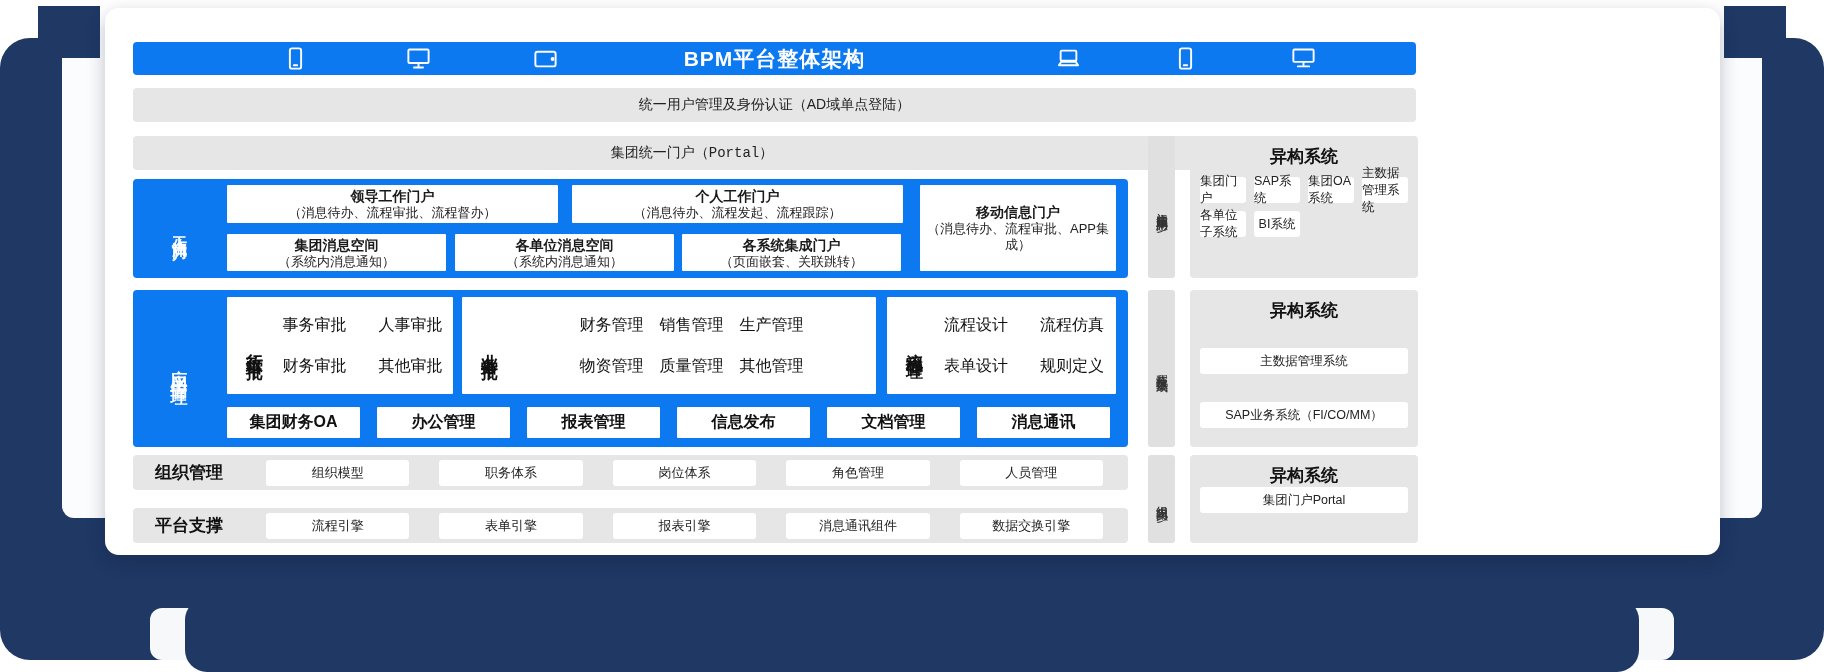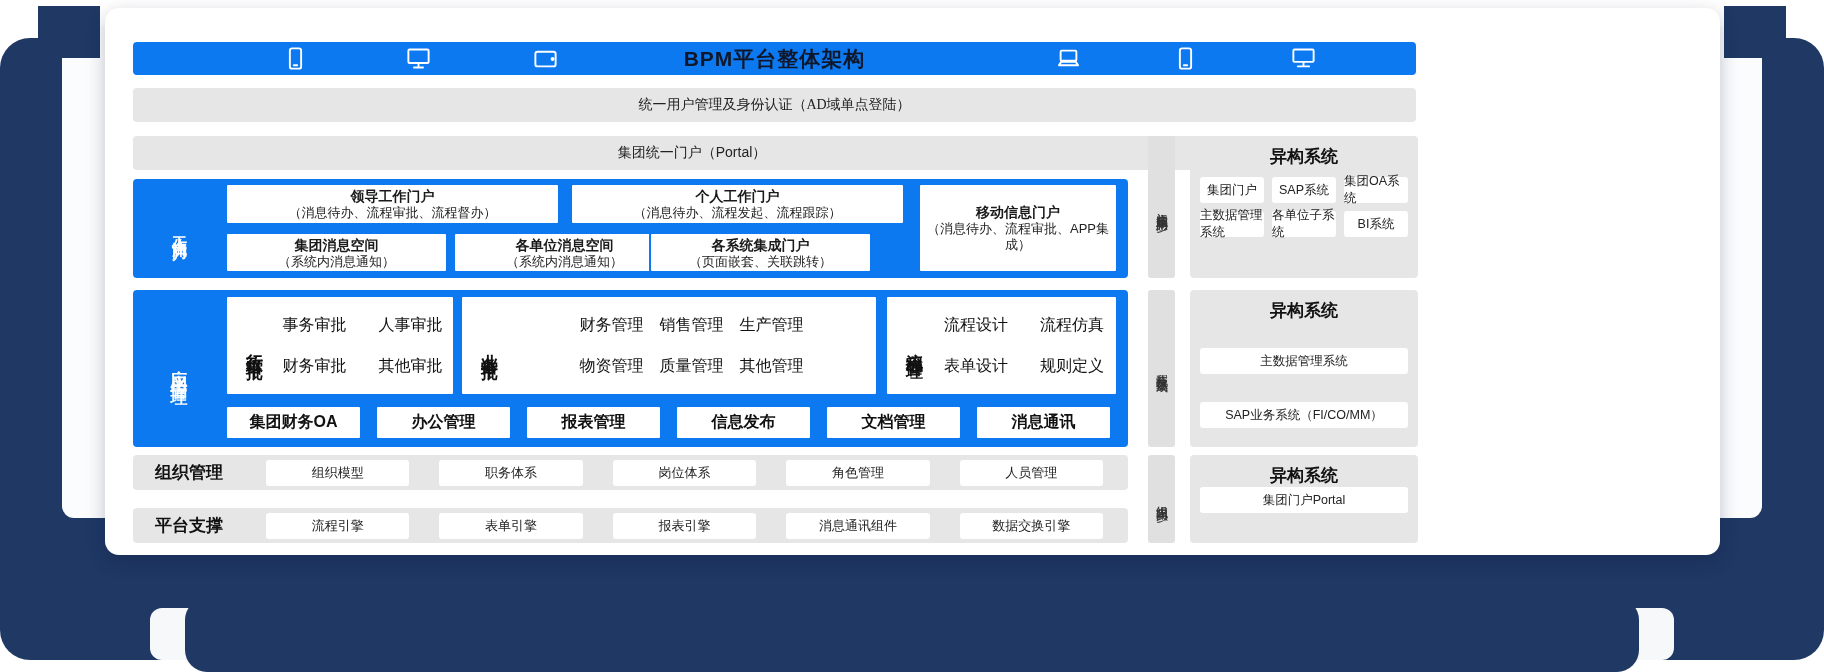--- a/index.html
+++ b/index.html
@@ -24,31 +24,31 @@
   .bg-navy-bottom{position:absolute;left:185px;right:185px;top:598px;bottom:0;background:var(--navy);border-radius:22px;}
   
   .card{
     position:absolute;left:105px;top:8px;width:1615px;height:547px;
     background:#ffffff;border-radius:14px;box-shadow:0 6px 18px rgba(10,20,50,.25);
   }
   .abs{position:absolute;}
   
   .hdr{
     left:28px;top:34px;width:1283px;height:33px;background:var(--accent);
-    border-radius:4px;color:#0f172a;
+    border-radius:4px;color:#ffffff;
   }
   .hdr-title{position:absolute;left:0;right:0;top:0;height:33px;line-height:33px;
     text-align:center;font-size:21px;font-weight:bold;letter-spacing:1px;}
   .hicon{position:absolute;top:3px;width:27px;height:27px;}
   .hicon svg{width:100%;height:100%;stroke:#fff;fill:none;stroke-width:1.7;stroke-linecap:round;stroke-linejoin:round;}
   
   .graybar{background:var(--gray);border-radius:4px;display:flex;align-items:center;justify-content:center;
     font-size:14px;color:#222;}
-  .bar-auth{left:28px;top:80px;width:1283px;height:34px;font-family:Liberation Serif, serif;}
-  .bar-portal{left:28px;top:128px;width:1118px;height:34px;}
+  .bar-auth{left:28px;top:80px;width:1283px;height:34px;}
+  .bar-portal{left:28px;top:128px;width:1118px;height:34px;font-family:Liberation Mono, monospace;}
   
   .bluesec{background:var(--accent);border-radius:4px;}
   .sec-workflow{left:28px;top:171px;width:995px;height:99px;}
   .sec-apps{left:28px;top:282px;width:995px;height:157px;}
   .vlabel{
     position:absolute;left:0;top:0;bottom:0;width:92px;display:flex;align-items:center;justify-content:center;
     color:#fff;font-weight:bold;writing-mode:vertical-rl;text-orientation:upright;
   }
   .vlabel.wf{font-size:15px;letter-spacing:2px;}
   .vlabel.app{font-size:17px;letter-spacing:6px;}
@@ -81,21 +81,21 @@
   .grayrow .whitebox{flex:1;height:26px;}
   
   .conn{position:absolute;left:1043px;width:27px;background:#e0e0e0;border-radius:3px;
     display:flex;align-items:center;justify-content:center;
     writing-mode:vertical-rl;text-orientation:upright;font-size:12px;color:#333;letter-spacing:1px;}
   .conn1{top:128px;height:142px;} .conn2{top:282px;height:157px;} .conn3{top:447px;height:88px;}
   
   .hpanel{position:absolute;left:1085px;width:228px;background:var(--gray);border-radius:4px;}
   .hp1{top:128px;height:142px;} .hp2{top:282px;height:157px;} .hp3{top:447px;height:88px;}
   .htitle{text-align:center;font-size:17px;font-weight:bold;color:#111;padding-top:9px;}
-  .hgrid{display:grid;grid-template-columns:1fr 1fr 1fr;column-gap:8px;row-gap:8px;padding:9px 10px 0 10px;}
+  .hgrid{display:grid;grid-template-columns:1fr 1fr 1fr 1fr;column-gap:8px;row-gap:8px;padding:9px 10px 0 10px;}
   .hgrid .whitebox{height:26px;font-size:12.5px;}
   .hstack{display:flex;flex-direction:column;align-items:center;}
   .hstack .whitebox{width:208px;height:26px;font-size:12.5px;margin-top:28px;}
   .hp2 .whitebox:nth-of-type(1){margin-top:22px;}
   .hp2 .whitebox:nth-of-type(2){margin-top:26px;}
   .hp3 .whitebox{margin-top:0;}
 </style>
 </head>
 <body>
 
@@ -170,21 +170,21 @@
       <div class="s">（消息待办、流程审批、APP集成）</div>
     </div>
     <div class="bluebox" style="left:92px;top:53px;width:223px;height:41px">
       <div class="t">集团消息空间</div>
       <div class="s">（系统内消息通知）</div>
     </div>
     <div class="bluebox" style="left:320px;top:53px;width:223px;height:41px">
       <div class="t">各单位消息空间</div>
       <div class="s">（系统内消息通知）</div>
     </div>
-    <div class="bluebox" style="left:516px;top:53px;width:223px;height:41px">
+    <div class="bluebox" style="left:547px;top:53px;width:223px;height:41px">
       <div class="t">各系统集成门户</div>
       <div class="s">（页面嵌套、关联跳转）</div>
     </div>
   </div>
 
   <div class="abs bluesec sec-apps">
     <div class="vlabel app">应用管理</div>
 
     <div class="group" style="left:92px;width:230px">
       <div class="group-label">行政审批</div>

